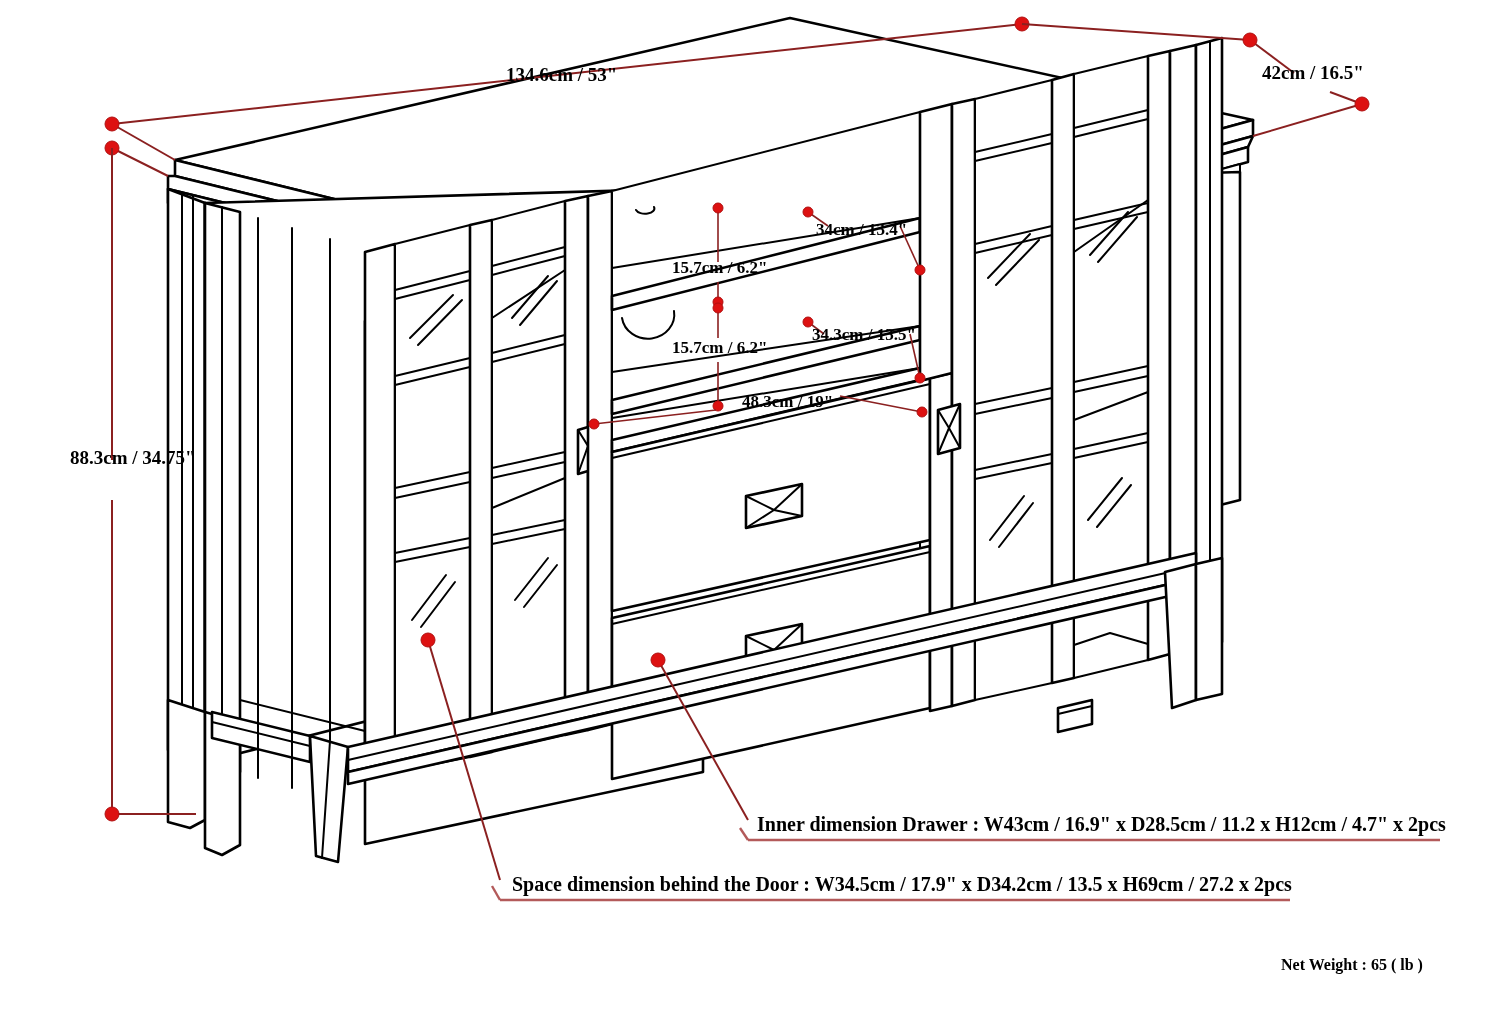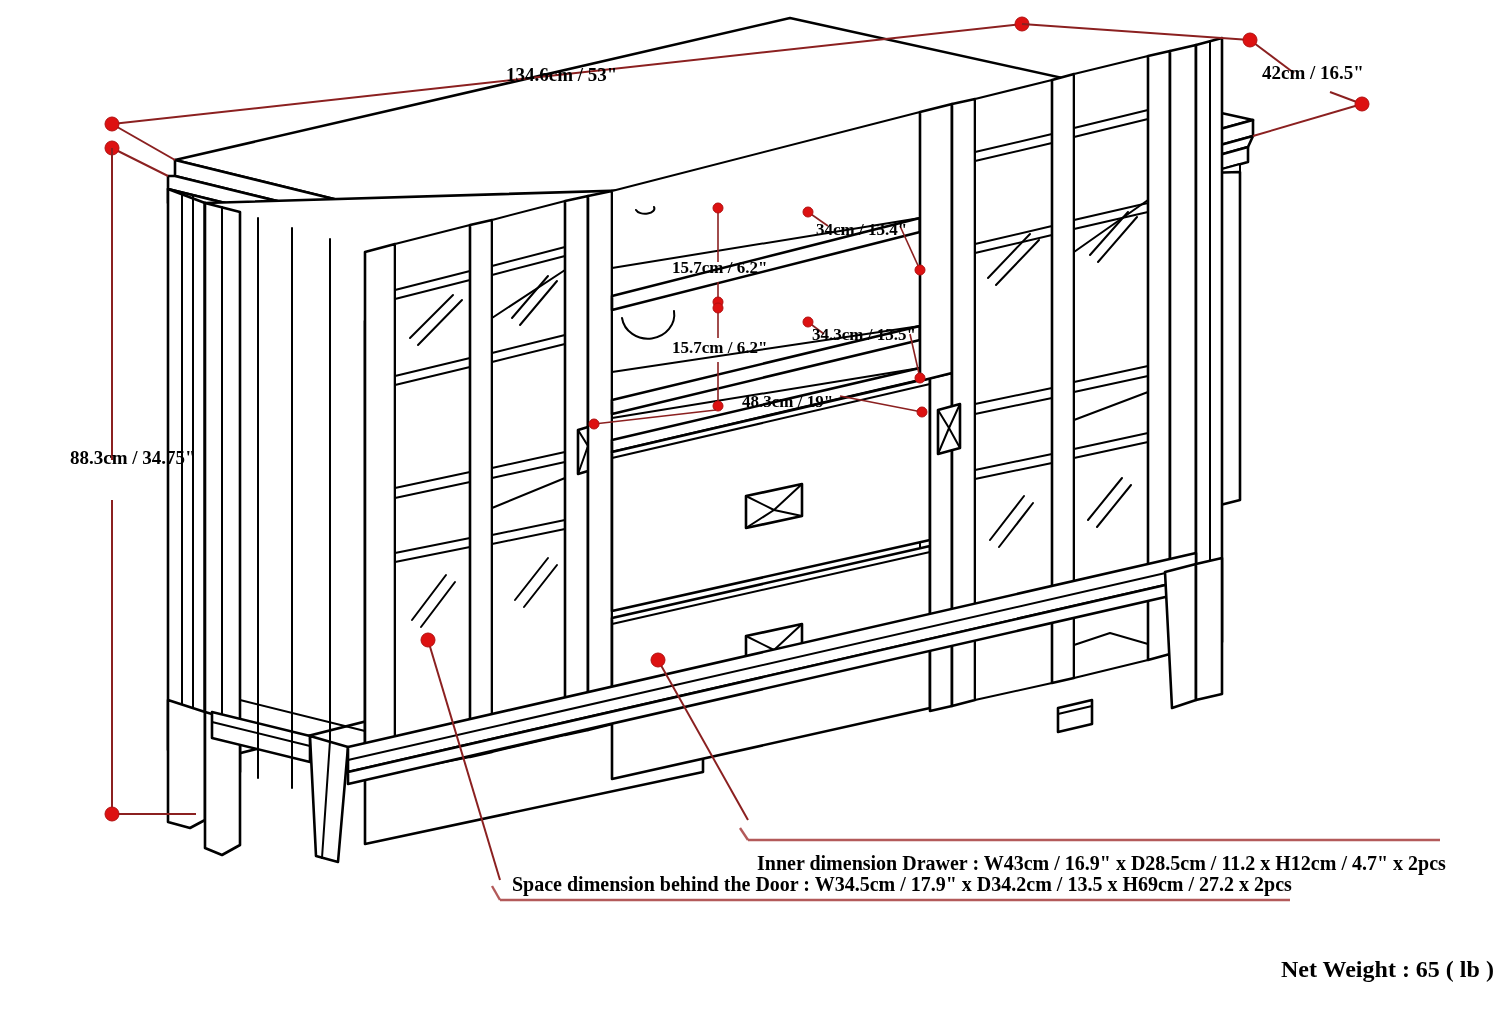--- a/index.html
+++ b/index.html
@@ -29,21 +29,21 @@
     position: absolute;
     font-family: "Liberation Serif", "DejaVu Serif", serif;
     font-weight: bold;
     color: #000000;
     white-space: nowrap;
     line-height: 1;
   }
   .dim-lbl { font-size: 19px; }
   .dim-lbl-sm { font-size: 17px; }
   .note-lbl { font-size: 20px; }
-  .weight-lbl { font-size: 24px; }
+  .weight-lbl { font-size: 16px; }
 </style>
 </head>
 <body>
 
 <div id="stage">
 
   <svg id="diagram" viewBox="0 0 1500 1018" xmlns="http://www.w3.org/2000/svg">
     <defs>
       <style>
         .ol   { fill:none; stroke:#000; stroke-width:2.6; stroke-linejoin:round; stroke-linecap:round; }
@@ -409,19 +409,19 @@
   <div class="lbl dim-lbl-sm" style="left:672px; top:259px;">15.7cm / 6.2"</div>
 
   <div class="lbl dim-lbl-sm" style="left:816px; top:221px;">34cm / 13.4"</div>
 
   <div class="lbl dim-lbl-sm" style="left:672px; top:339px;">15.7cm / 6.2"</div>
 
   <div class="lbl dim-lbl-sm" style="left:812px; top:326px;">34.3cm / 13.5"</div>
 
   <div class="lbl dim-lbl-sm" style="left:742px; top:393px;">48.3cm / 19"</div>
 
-  <div class="lbl note-lbl" style="left:757px; top:853px;">Inner dimension Drawer : W43cm / 16.9" x D28.5cm / 11.2 x H12cm / 4.7" x 2pcs</div>
+  <div class="lbl note-lbl" style="left:757px; top:814px;">Inner dimension Drawer : W43cm / 16.9" x D28.5cm / 11.2 x H12cm / 4.7" x 2pcs</div>
 
   <div class="lbl note-lbl" style="left:512px; top:874px;">Space dimension behind the Door  : W34.5cm / 17.9" x D34.2cm / 13.5 x H69cm / 27.2 x 2pcs</div>
 
   <div class="lbl weight-lbl" style="left:1281px; top:957px;">Net Weight : 65 ( lb )</div>
 
 </div>
 
 </body></html>

